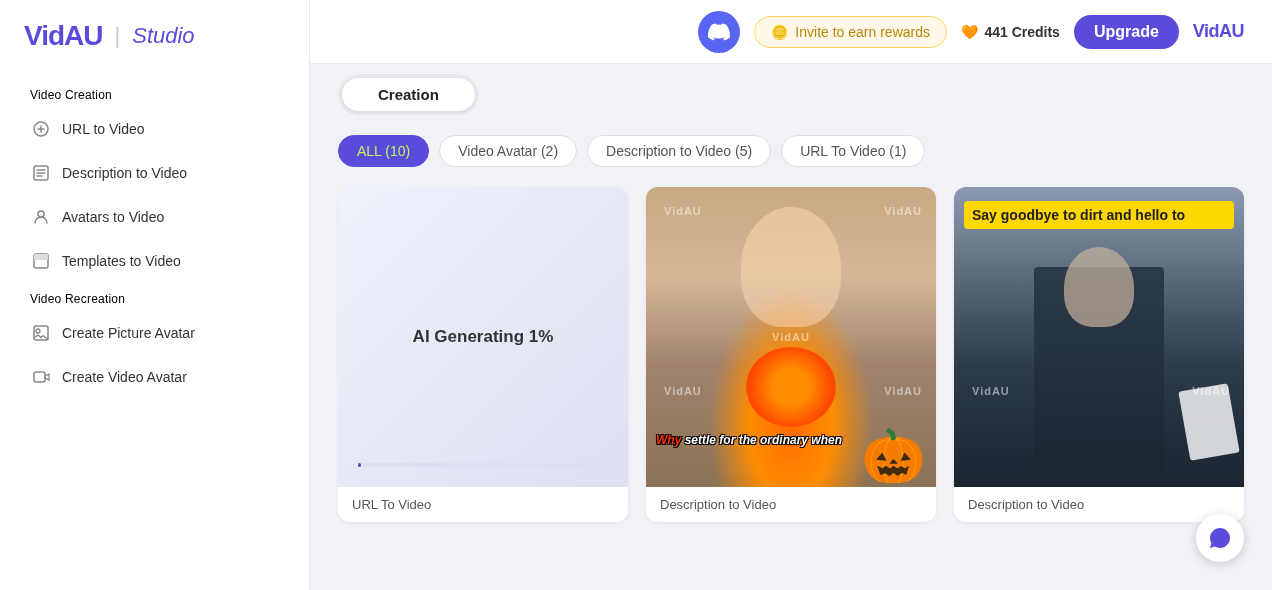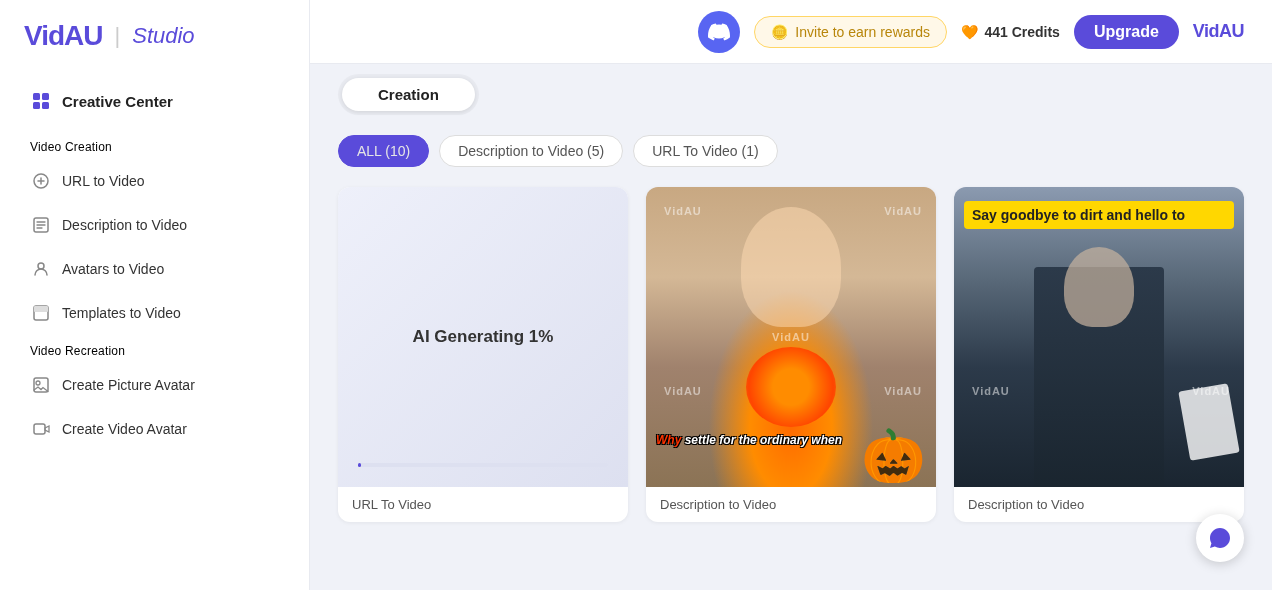--- a/index.html
+++ b/index.html
@@ -222,21 +222,21 @@
       padding: 7px 18px;
       font-size: 14px;
       font-weight: 500;
       cursor: pointer;
       border: 1.5px solid #ddd;
       background: #fff;
       color: #555;
     }
     .pill.active {
       background: #5a4bda;
-      color: #e5e5e5;
+      color: #bef264;
       border-color: #5a4bda;
     }
 
     
     .video-grid {
       display: grid;
       grid-template-columns: repeat(3, 1fr);
       gap: 18px;
     }
 
@@ -354,31 +354,20 @@
 <body>
 
 <aside class="sidebar">
   <div class="sidebar-logo">
     <span class="logo-text">VidAU</span>
     <span class="logo-divider">|</span>
     <span class="studio-text">Studio</span>
   </div>
 
   <div class="sidebar-nav">
-    <div class="creative-center-item">
-      <div class="icon-box">
-        <svg width="20" height="20" viewBox="0 0 20 20" fill="none">
-          <rect x="2" y="2" width="7" height="7" rx="1.5" fill="#5a4bda"></rect>
-          <rect x="11" y="2" width="7" height="7" rx="1.5" fill="#5a4bda"></rect>
-          <rect x="2" y="11" width="7" height="7" rx="1.5" fill="#5a4bda"></rect>
-          <rect x="11" y="11" width="7" height="7" rx="1.5" fill="#5a4bda"></rect>
-        </svg>
-      </div>
-      <span class="item-label">Creative Center</span>
-    </div>
 
     <div class="section-title">Video Creation</div>
 
     <div class="nav-item">
       <div class="icon-box">
         <svg width="18" height="18" viewBox="0 0 18 18" fill="none">
           <circle cx="9" cy="9" r="7" stroke="#888" stroke-width="1.5" fill="none"></circle>
           <path d="M6 9h6M9 6v6" stroke="#888" stroke-width="1.5" stroke-linecap="round"></path>
         </svg>
       </div>
@@ -465,20 +454,21 @@
   </header>
 
   <div class="content">
 
     <div class="creation-tabs">
       <button class="tab-btn active">Creation</button>
     </div>
 
     <div class="filter-pills">
       <button class="pill active">ALL (10)</button>
+      <button class="pill">Video Avatar (2)</button>
       <button class="pill">Description to Video (5)</button>
       <button class="pill">URL To Video (1)</button>
     </div>
 
     <div class="video-grid">
 
       <div class="video-card generating-card">
         <div class="video-thumbnail">
           <span class="generating-text">AI Generating 1%</span>
           <div style="position:absolute; bottom:20px; left:20px; right:20px; height:4px; background:#dde0f0; border-radius:2px;">

